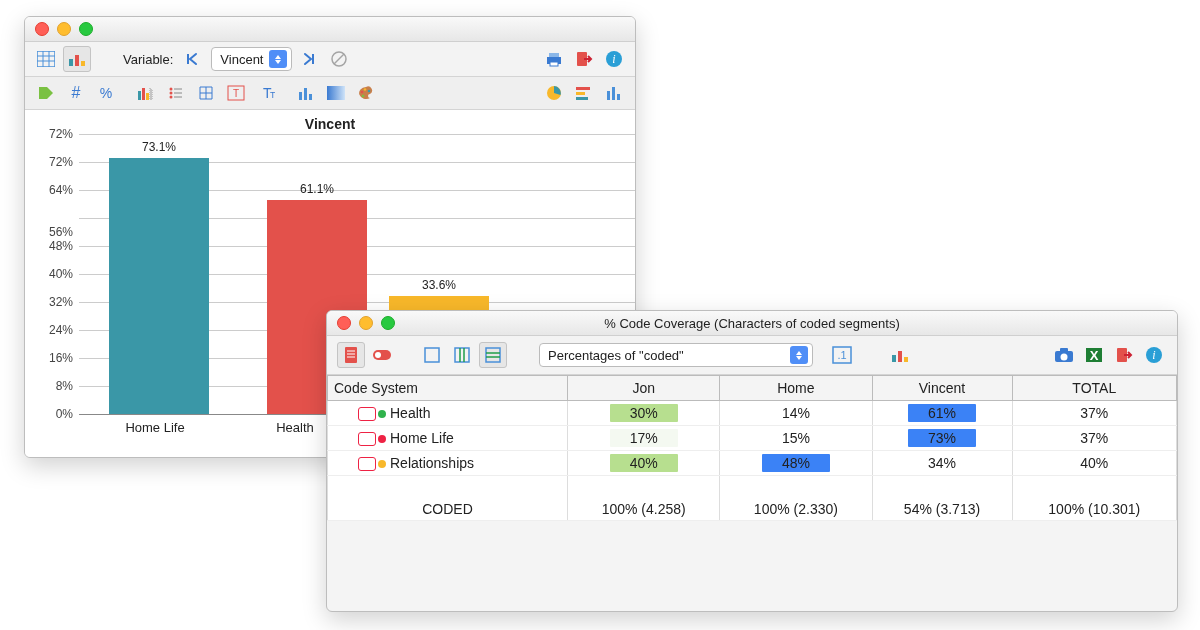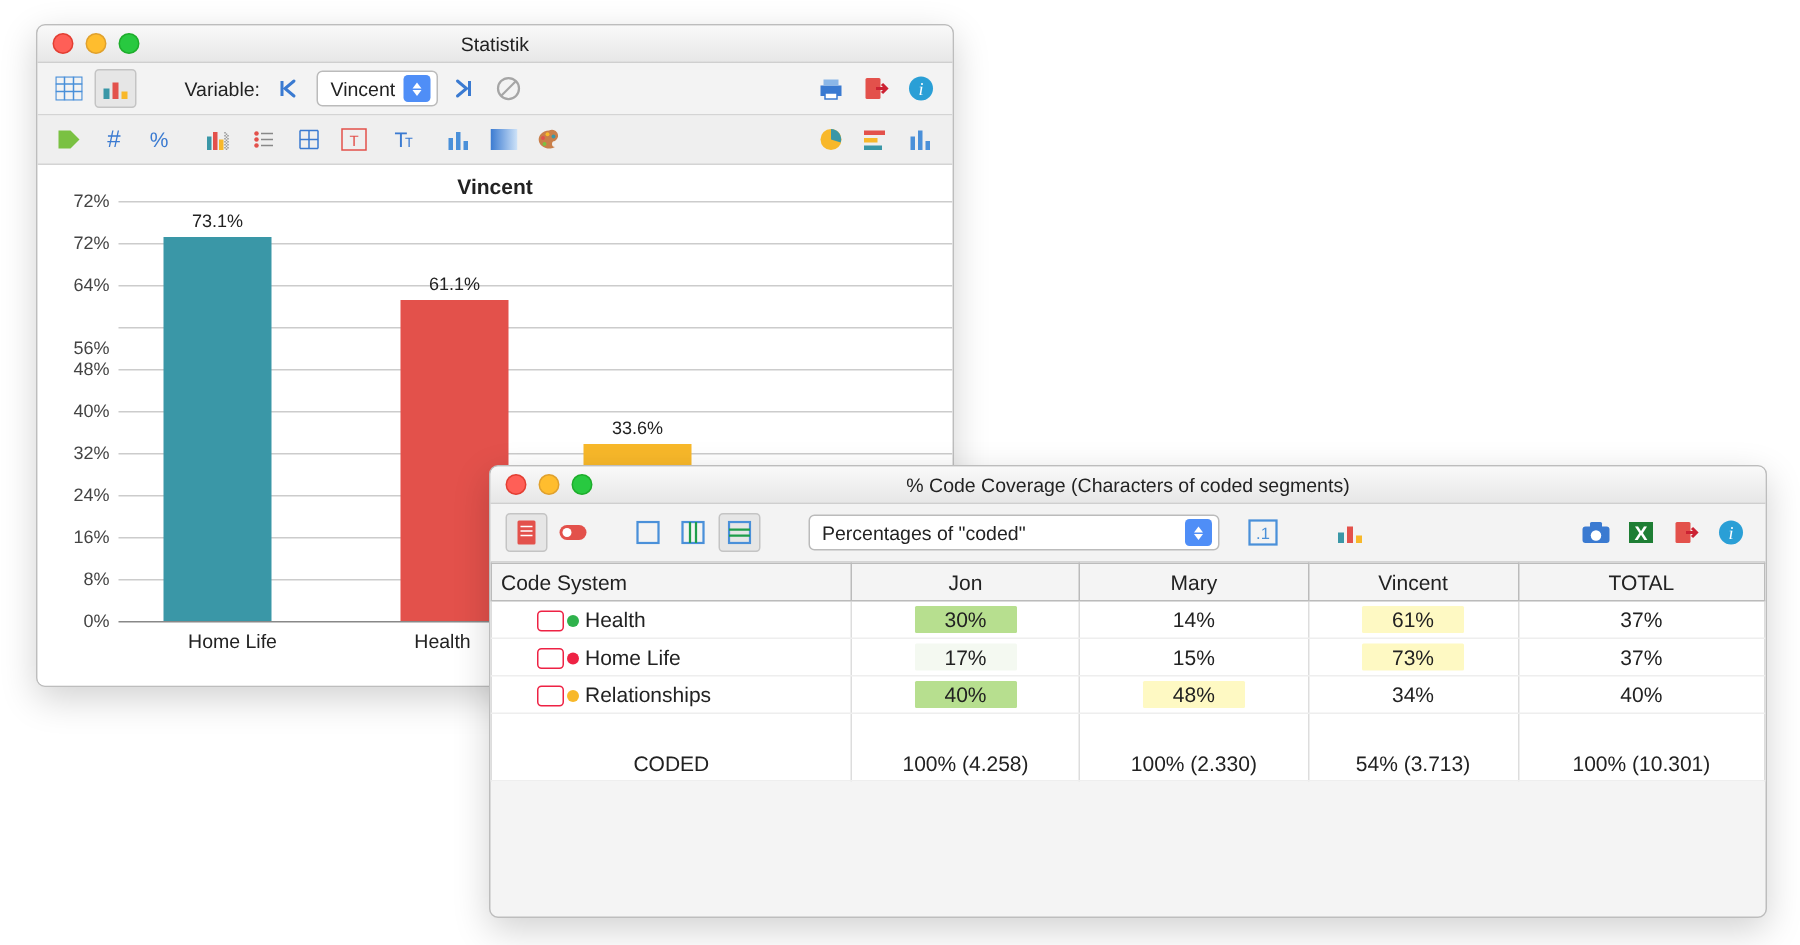--- a/index.html
+++ b/index.html
@@ -106,21 +106,21 @@
     font-size: 12px; color: #444;
     transform: translateY(-50%);
   }
   .gridline {
     position: absolute; left: 0; right: 0;
     border-top: 1px solid #ccc;
   }
   .xaxis { position: absolute; left:0; right:0; border-top:1px solid #888; }
   .bar {
     position: absolute; bottom: 0;
-    width: 72px;
+    width: 100px;
   }
   .bar .fill { width: 100%; height: 100%; }
   .bar .val {
     position: absolute; top: -18px; width: 100%;
     text-align: center; font-size: 12px;
   }
   .xlabel {
     position: absolute;
     top: 286px;
     width: 92px; text-align: center;
@@ -161,35 +161,34 @@
   }
   .code-icon .tag {
     width: 16px; height: 12px;
     border: 1.5px solid #e24; border-radius: 3px;
     position: relative;
   }
   .code-icon .dot { width: 8px; height: 8px; border-radius: 50%; }
   .cell { display:inline-block; padding: 1px 20px; border-radius: 1px; }
   .shade-0 { background: #f4f9f1; }
   .shade-2 { background: #b7df8f; }
-  .shade-3 { background: #fef9c3; }
+  .shade-3 { background: #3b82f6; }
   td.summary-label { text-align: left; padding-left: 10px; }
   tr.blank td { border-bottom: none; height: 10px; }
 </style>
 </head>
 <body>
 
 <div id="win1" class="window" style="left:24px; top:16px; width:610px; height:440px;">
   <div class="titlebar">
     <div class="traffic">
       <span class="tl-red"></span>
       <span class="tl-yel"></span>
       <span class="tl-grn"></span>
     </div>
-    <div class="title-text">Statistik</div>
   </div>
 
   <div class="toolbar">
     <span class="tb-btn">
       <svg width="18" height="16">
           <rect x="0" y="0" width="18" height="16" fill="none" stroke="#4a90d9" stroke-width="1.5"></rect>
           <line x1="6" y1="0" x2="6" y2="16" stroke="#4a90d9"></line>
           <line x1="12" y1="0" x2="12" y2="16" stroke="#4a90d9"></line>
           <line x1="0" y1="5" x2="18" y2="5" stroke="#4a90d9"></line>
           <line x1="0" y1="10" x2="18" y2="10" stroke="#4a90d9"></line>
@@ -487,21 +486,21 @@
         </svg>
       </span>
   </div>
 
   <div class="content">
     <table class="code-table" id="ctable">
         <thead>
           <tr>
             <th>Code System</th>
             <th>Jon</th>
-            <th>Mary</th>
+            <th>Home</th>
             <th>Vincent</th>
             <th>TOTAL</th>
           </tr>
         </thead>
         <tbody>
           <tr>
             <td class="rowlabel"><span class="code-icon">
                 <span class="tag"></span>
                 <span class="dot" style="background:#2fb24c"></span>
               </span>Health</td>

